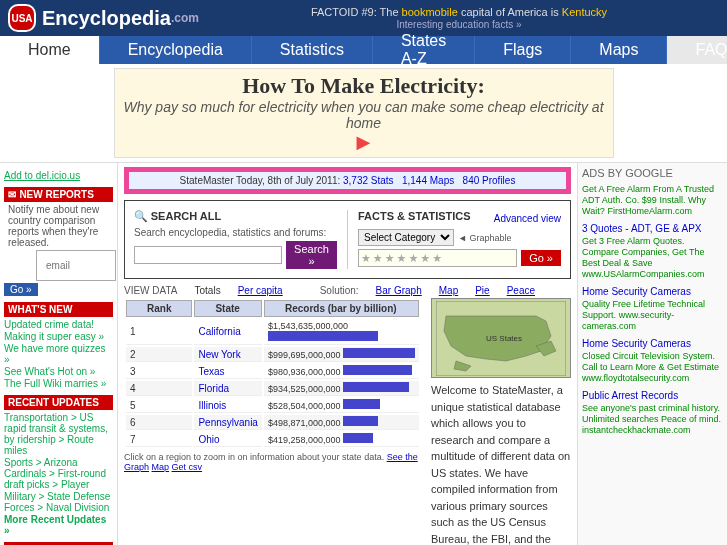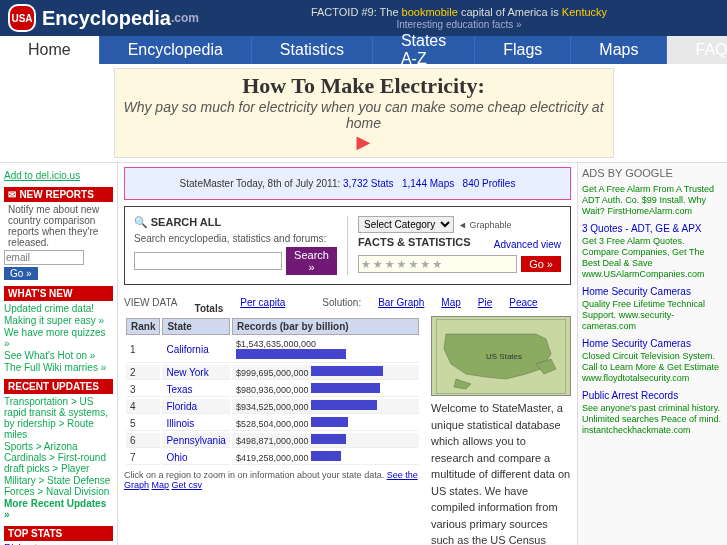--- a/index.html
+++ b/index.html
@@ -29,36 +29,36 @@
     
     
     #main-layout { display: flex; }
     
     
     #left-sidebar { width: 118px; min-width: 118px; padding: 4px; border-right: 1px solid #ddd; }
     .sidebar-link { color: #1a5; font-size: 10px; text-decoration: none; display: block; margin: 1px 0; }
     .sidebar-section-title { background: #c00; color: #fff; font-size: 10px; font-weight: bold; padding: 2px 4px; margin: 6px 0 2px; display: flex; align-items: center; }
     .sidebar-section-title .icon { margin-right: 3px; }
     .sidebar-sub { color: #555; font-size: 10px; margin: 2px 0 2px 4px; }
-    .sidebar-input { width: 80px; border: 1px solid #aaa; font-size: 10px; padding: 1px; }
+    .sidebar-input { width: 80px; border: 1px solid #aaa; font-size: 10px; padding: 9px; margin-left: 32px; }
     .go-btn { background: #2a5aaa; color: #fff; font-size: 10px; border: none; padding: 1px 6px; cursor: pointer; margin-top: 2px; }
     .delicious-link { color: #1a5; font-size: 10px; margin: 3px 0; display: block; }
     
     
     #center { flex: 1; padding: 4px 6px; }
     
     
     #right-sidebar { width: 150px; min-width: 150px; padding: 4px; border-left: 1px solid #ddd; background: #f9f9f9; }
     .ads-title { font-size: 11px; color: #666; margin-bottom: 4px; }
     .ad-item { margin-bottom: 6px; font-size: 10px; color: #00c; }
     .ad-item a { color: #00c; text-decoration: none; font-size: 10px; display: block; line-height: 1.3; }
     .ad-item .ad-url { color: #080; font-size: 9px; }
     
     
-    #status-bar { background: #e8f0ff; border: 1px solid #ec4899; padding: 10px 6px; font-size: 10px; text-align: center; margin-bottom: 6px; }
+    #status-bar { background: #e8f0ff; border: 5px solid #ec4899; padding: 3px 6px; font-size: 10px; text-align: center; margin-bottom: 6px; }
     #status-bar a { color: #00c; text-decoration: none; }
     
     
     #search-area { border: 1px solid #404040; padding: 9px; margin-bottom: 6px; display: flex; gap: 10px; }
     .search-left { flex: 1; }
     .search-right { flex: 1; border-left: 1px solid #ccc; padding-left: 10px; }
     .search-title { font-weight: bold; font-size: 11px; margin-bottom: 4px; color: #333; }
     .search-row { display: flex; align-items: center; gap: 4px; }
     .search-input { border: 1px solid #aaa; padding: 2px; font-size: 11px; flex: 1; }
     .search-btn { background: #701a75; color: #fff; font-size: 11px; border: none; padding: 2px 8px; cursor: pointer; }
@@ -67,26 +67,26 @@
     .graphable { font-size: 9px; color: #555; }
     .stars-row { display: flex; align-items: center; gap: 4px; margin-top: 3px; }
     .stars-input { border: 1px solid #aaa; padding: 2px; font-size: 11px; flex: 1; background: #fffff0; color: #aaa; letter-spacing: 2px; }
     .go-red-btn { background: #c00; color: #fff; font-size: 11px; border: none; padding: 2px 8px; cursor: pointer; }
     .advanced-link { font-size: 10px; color: #00c; text-decoration: none; }
     
     
     #view-data-bar { display: flex; align-items: center; font-size: 10px; margin-bottom: 2px; gap: 17px; }
     .view-label { color: #555; }
     .view-tab { color: #00c; cursor: pointer; text-decoration: underline; }
-    .view-tab.active { color: #333; text-decoration: none; font-weight: bold; margin-top: 12px; }
+    .view-tab.active { color: #333; text-decoration: none; font-weight: normal; }
     
     
     #data-table-area { display: flex; gap: 4px; }
     #rank-table { font-size: 10px; min-width: 220px; }
-    #rank-table th { background: #d0d8f0; padding: 2px 4px; text-align: left; font-size: 10px; border: 1px solid #aaa; }
+    #rank-table th { background: #d0d8f0; padding: 2px 20px; text-align: left; font-size: 10px; border: 1px solid #aaa; }
     #rank-table td { padding: 1px 4px; border-bottom: 1px solid #eee; font-size: 10px; }
     #rank-table tr:nth-child(even) { background: #f5f5f5; }
     .bar-cell { min-width: 120px; }
     .bar { background: #4444cc; height: 10px; display: inline-block; }
     .state-link { color: #00c; text-decoration: none; }
     #us-map { width: 140px; height: 80px; background: #c8d8a0; border: 1px solid #888; position: relative; display: flex; align-items: center; justify-content: center; font-size: 9px; color: #555; }
     
     
     #welcome-text { font-size: 11px; line-height: 1.5; color: #333; }
     .top-stats-item { font-size: 10px; color: #00c; display: block; margin: 1px 0; text-decoration: none; }
@@ -188,27 +188,27 @@
           <span>🔍</span>
           <span>SEARCH ALL</span>
         </div>
         <div class="facts-label">Search encyclopedia, statistics and forums:</div>
         <div class="search-row">
           <input type="text" class="search-input" placeholder="" style="">
           <button class="search-btn">Search »</button>
         </div>
       </div>
       <div class="search-right">
+        <div style="display:flex; justify-content:space-between; align-items:center; margin-bottom:3px;">
+          <div class="search-title">FACTS &amp; STATISTICS</div>
+          <a href="#" class="advanced-link">Advanced view</a>
+        </div>
         <div style="display:flex; align-items:center; gap:4px; margin-bottom:3px;">
           <select class="select-cat"><option>Select Category</option></select>
           <span class="graphable">◄ Graphable</span>
-        </div>
-        <div style="display:flex; justify-content:space-between; align-items:center; margin-bottom:3px;">
-          <div class="search-title">FACTS &amp; STATISTICS</div>
-          <a href="#" class="advanced-link">Advanced view</a>
         </div>
         <div class="stars-row">
           <input type="text" class="stars-input" value="★★★★★★★" style="">
           <button class="go-red-btn">Go »</button>
         </div>
       </div>
     </div>
 
     <div id="view-data-bar">
       <span class="view-label">VIEW DATA</span>

